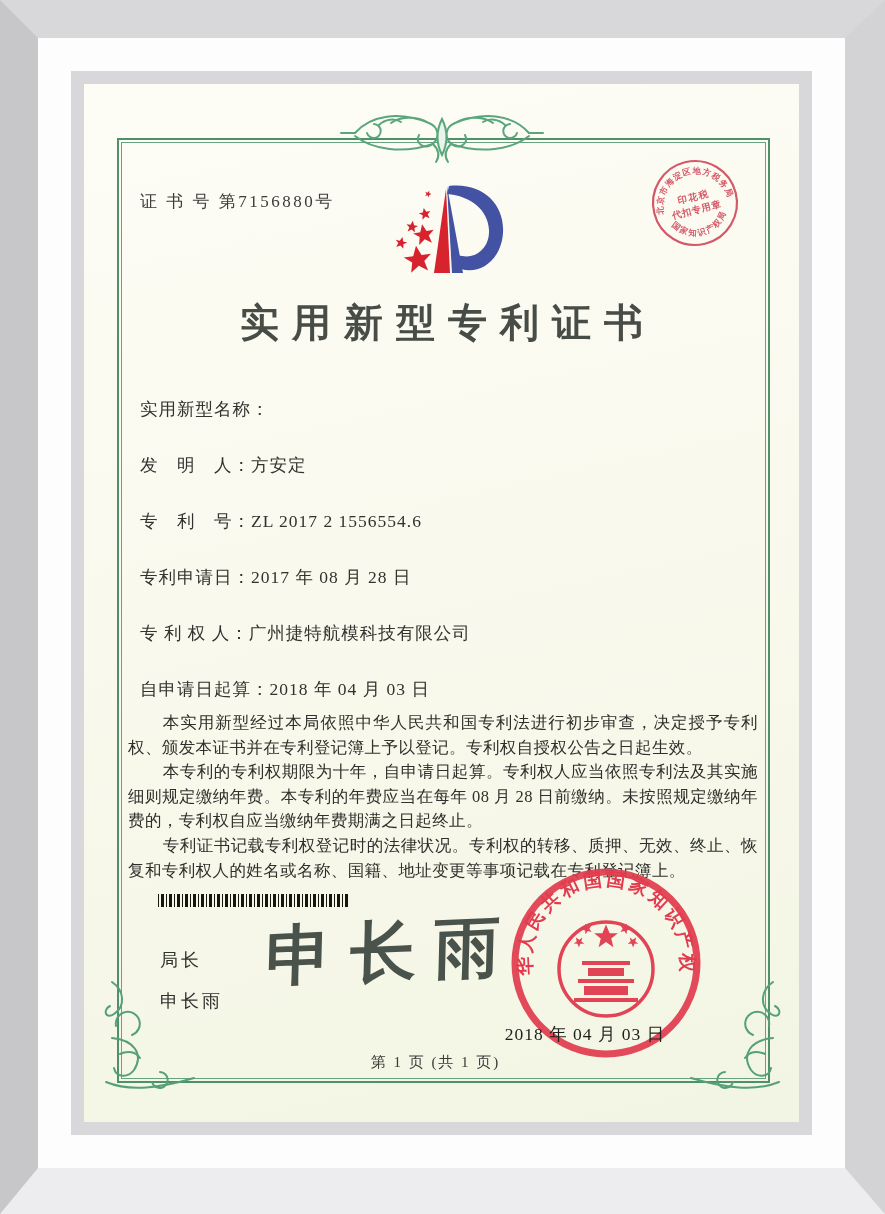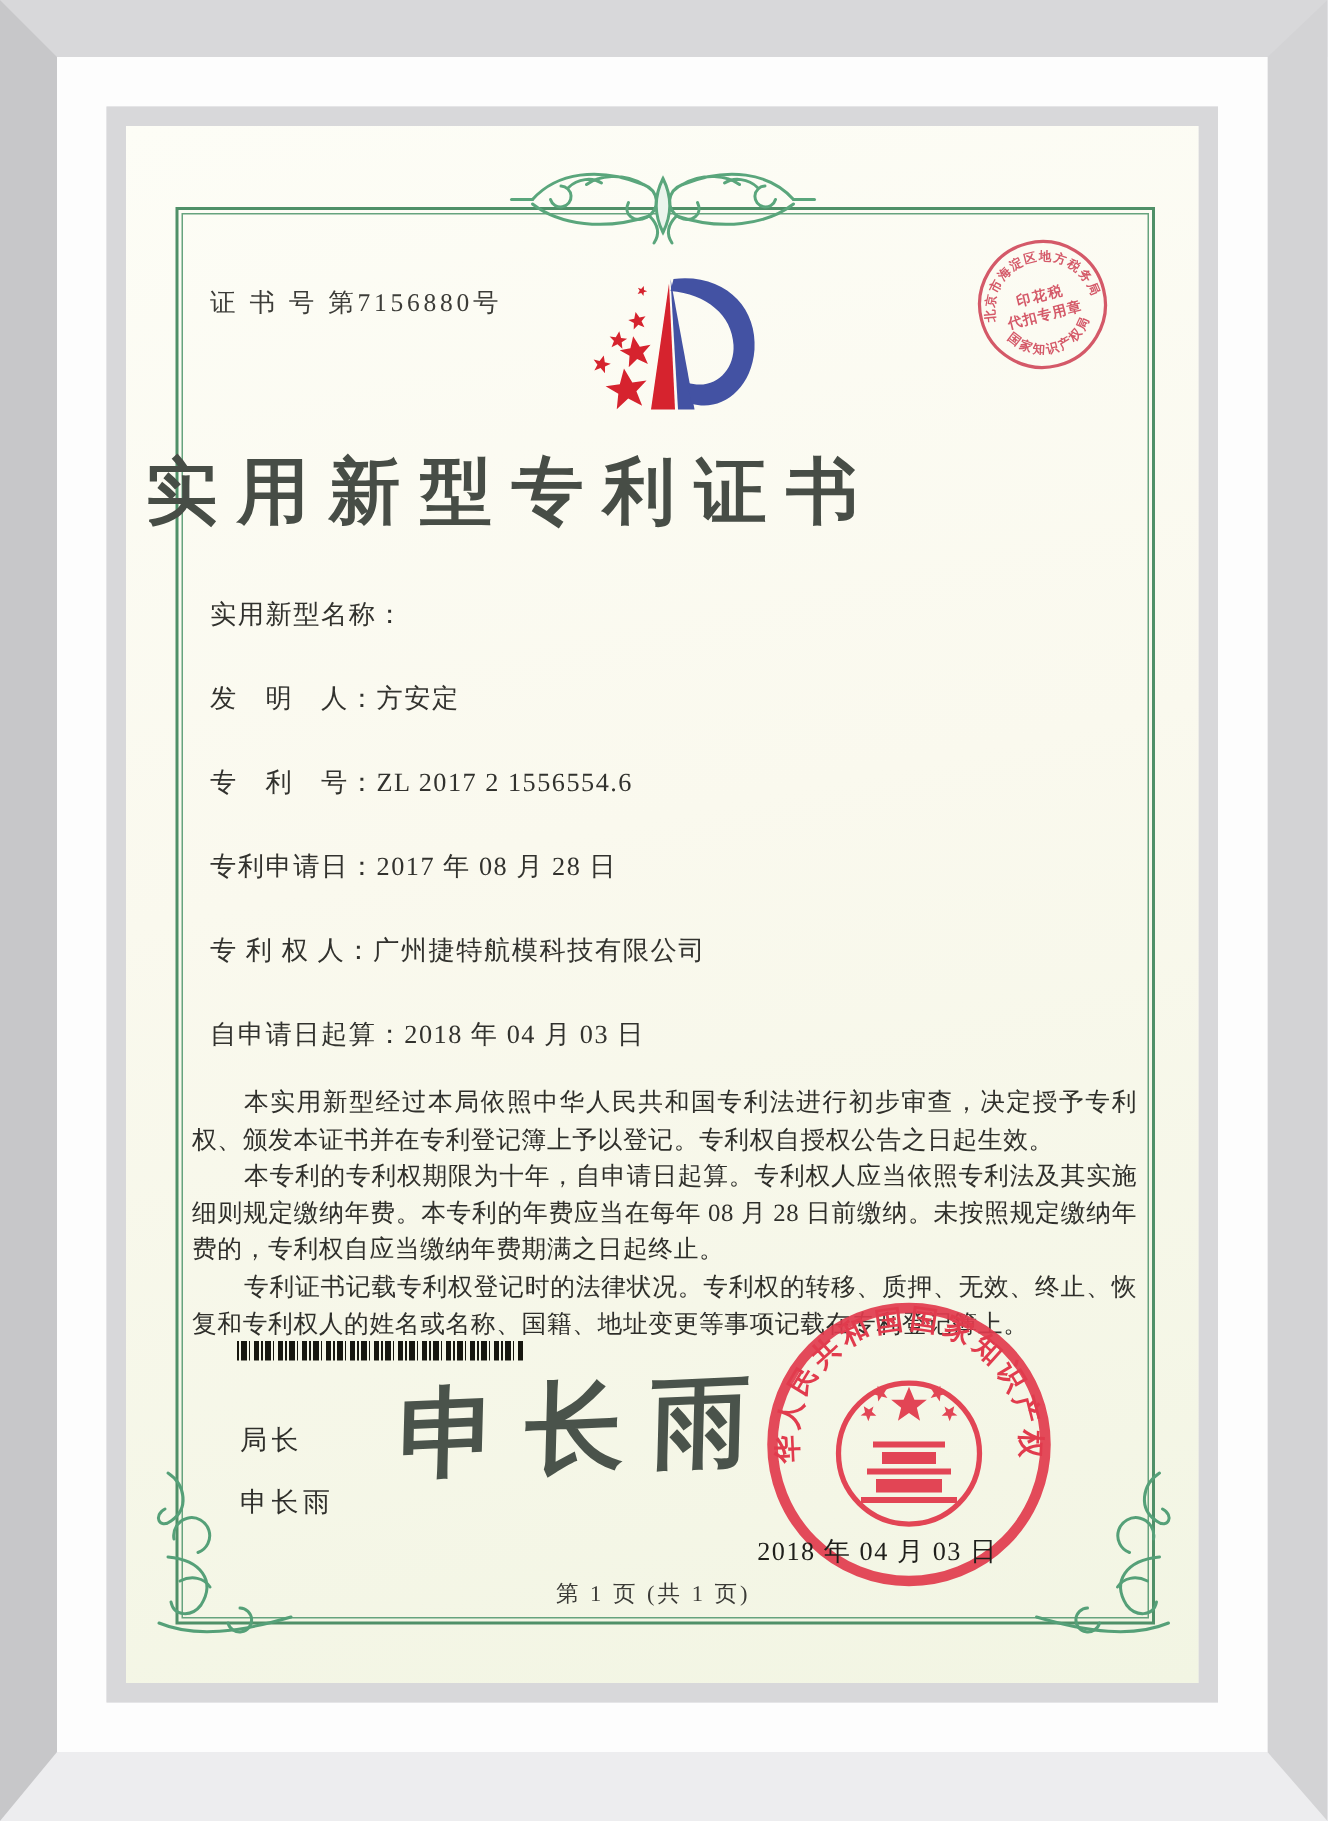--- a/index.html
+++ b/index.html
@@ -12,26 +12,26 @@
   .band{position:absolute;inset:71px 73px 79px 71px;border:13px solid #d8d8da;}
   .paper{position:absolute;left:84px;top:84px;right:86px;bottom:92px;overflow:hidden;
          background:linear-gradient(168deg,#fdfdf6 0%,#faf9ee 45%,#f2f5e3 100%);}
   
   .gborder{position:absolute;left:33px;right:29px;top:54px;bottom:39px;
            border:2.5px solid #4f9068;}
   .gborder::after{content:"";position:absolute;inset:2px;border:1px solid #66a37e;}
   .orn{position:absolute;pointer-events:none;}
   .certno{position:absolute;left:56px;top:106px;font-size:17px;letter-spacing:2.5px;color:#3c3c38;}
   .logo{position:absolute;left:299px;top:97px;width:130px;height:120px;}
-  .title{position:absolute;left:0;right:0;top:212px;text-align:left;
-         font-size:48px;font-weight:600;letter-spacing:13px;color:#474d46;text-indent:13px;}
+  .title{position:absolute;left:0;right:0;top:212px;text-align:center;
+         font-size:39px;font-weight:600;letter-spacing:13px;color:#474d46;text-indent:13px;}
   .fields{position:absolute;left:56px;top:313px;font-size:17.5px;color:#32322e;}
   .frow{display:flex;white-space:pre;margin-bottom:32px;line-height:24px;letter-spacing:1px;}
   .paras{position:absolute;left:44px;width:630px;top:627px;font-size:16.5px;line-height:24.6px;
-         color:#2f2f2b;text-align:justify;letter-spacing:0.4px;margin-top:12px;}
+         color:#2f2f2b;text-align:justify;letter-spacing:0.4px;}
   .paras p{margin:0;text-indent:2.1em;}
   .barcode{position:absolute;left:74px;top:810px;width:192px;height:13px;
            background:repeating-linear-gradient(90deg,#17170f 0 1.5px,transparent 1.5px 3px,
            #17170f 3px 6.5px,transparent 6.5px 8px,#17170f 8px 9px,transparent 9px 11.5px,
            #17170f 11.5px 14.5px,transparent 14.5px 16px);}
   .officer{position:absolute;left:76px;top:856px;font-family:"Liberation Sans","DejaVu Sans",sans-serif;
            font-size:18px;color:#30302c;letter-spacing:3px;line-height:41px;font-weight:500;}
   .autograph{position:absolute;left:182px;top:822px;width:300px;font-size:66px;color:#3c463e;
              letter-spacing:18px;font-weight:600;transform:rotate(-2.5deg) skewX(-4deg);opacity:.92;}
   .sealsvg{position:absolute;left:424px;top:781px;width:196px;height:196px;}

